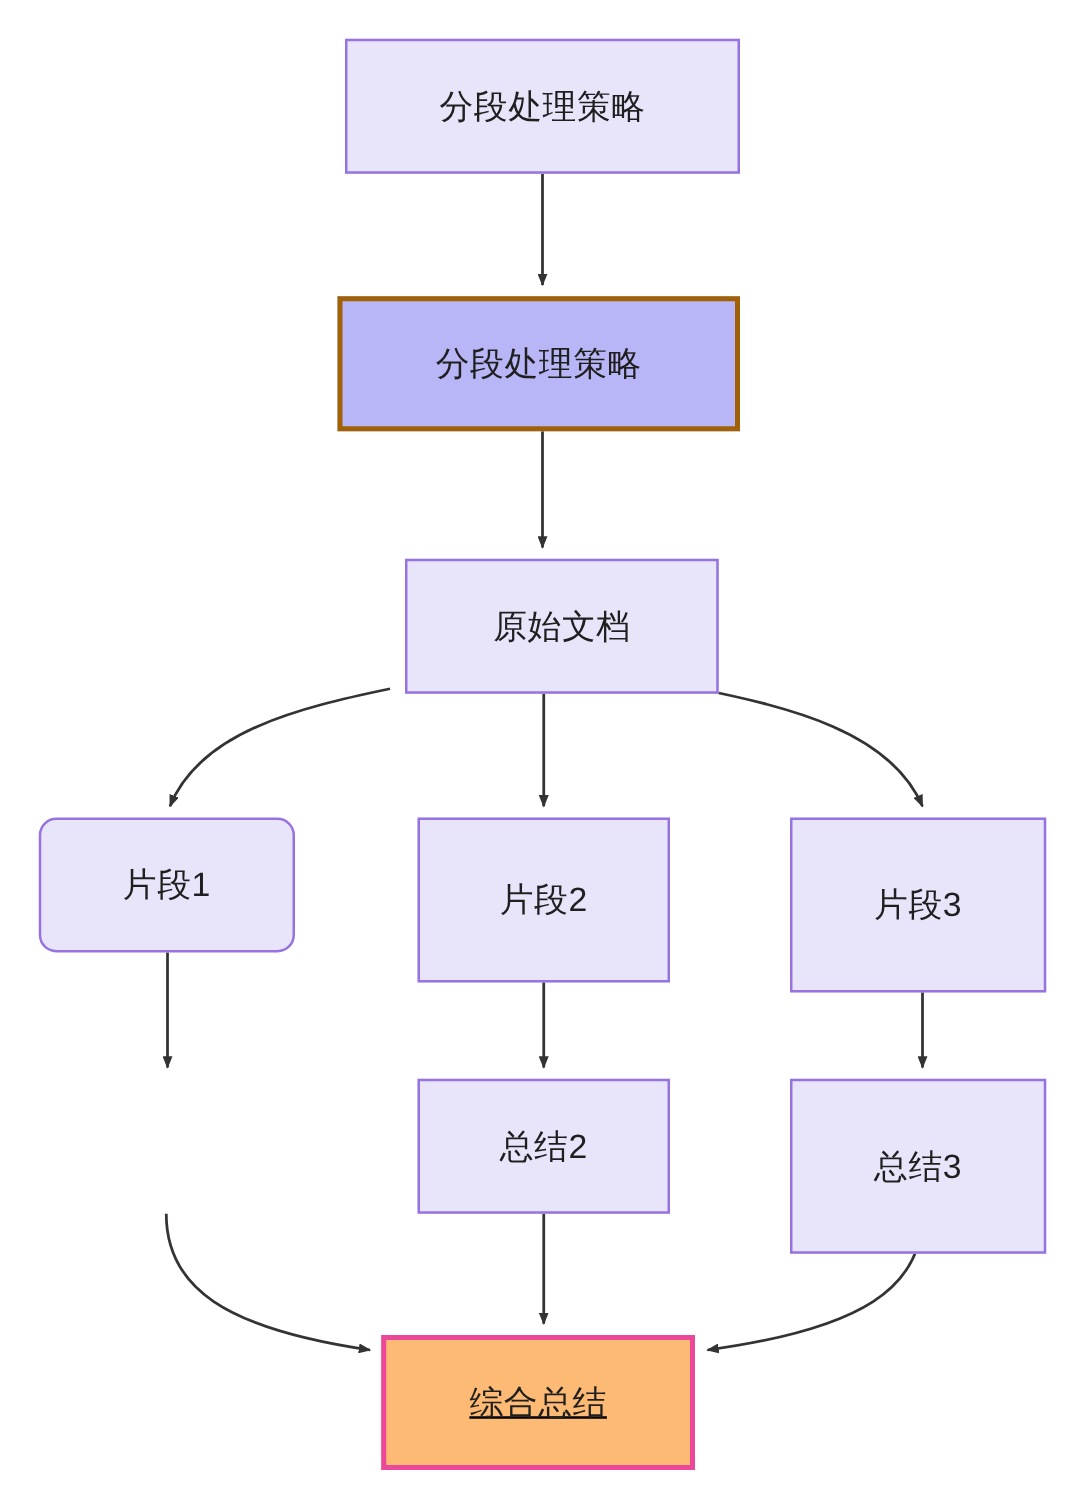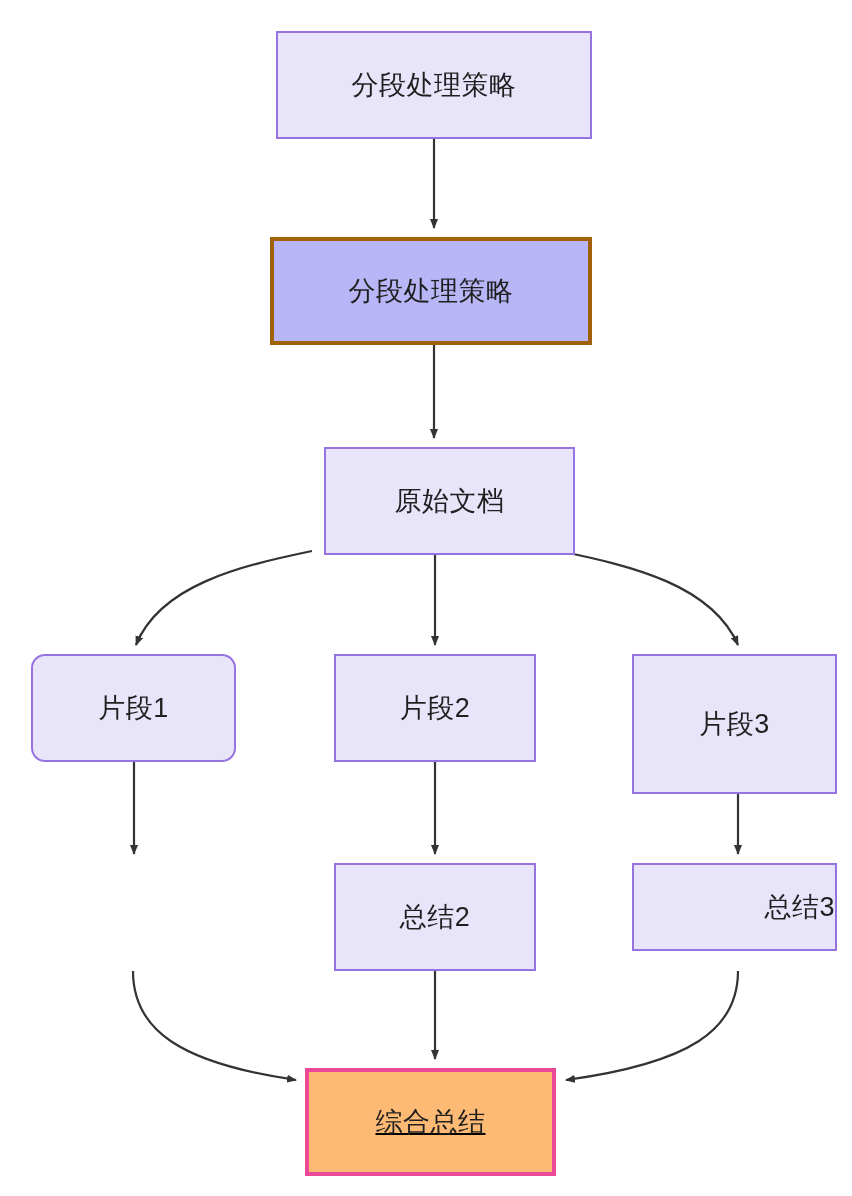--- a/index.html
+++ b/index.html
@@ -102,34 +102,34 @@
   </div>
 
   <div class="node style-default" style="left:324px; top:447px; width:251px; height:108px;">
     <span class="node-label">原始文档</span>
   </div>
 
   <div class="node style-default" style="left:31px; top:654px; width:205px; height:108px;border-radius:14px;">
     <span class="node-label">片段1</span>
   </div>
 
-  <div class="node style-default" style="left:334px; top:654px; width:202px; height:108px;">
+  <div class="node style-default" style="left:334px; top:654px; width:202px; height:132px;">
     <span class="node-label">片段2</span>
   </div>
 
   <div class="node style-default" style="left:632px; top:654px; width:205px; height:140px;">
     <span class="node-label">片段3</span>
   </div>
 
 
   <div class="node style-default" style="left:334px; top:863px; width:202px; height:108px;">
     <span class="node-label">总结2</span>
   </div>
 
-  <div class="node style-default" style="left:632px; top:863px; width:205px; height:88px;justify-content:flex-end;">
+  <div class="node style-default" style="left:632px; top:863px; width:205px; height:140px;">
     <span class="node-label">总结3</span>
   </div>
 
   <div class="node style-result" style="left:305px; top:1068px; width:251px; height:108px;">
     <span class="node-label">综合总结</span>
   </div>
 
 </div>
 
 </body></html>

